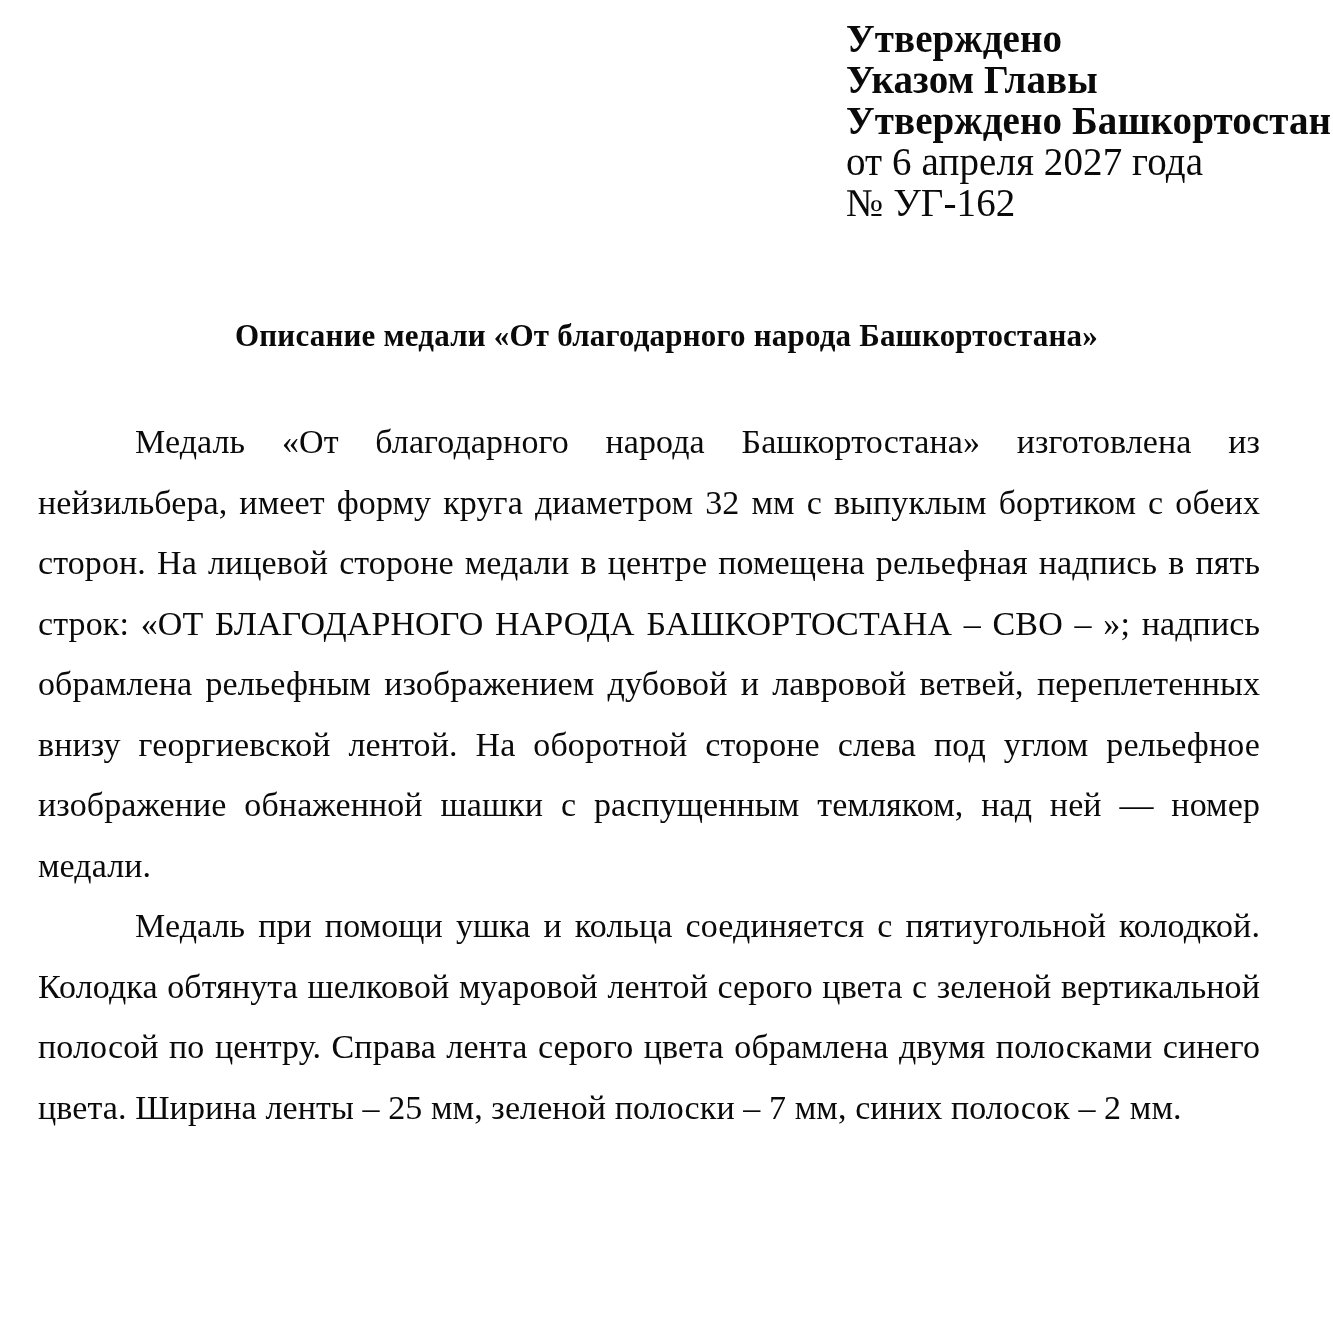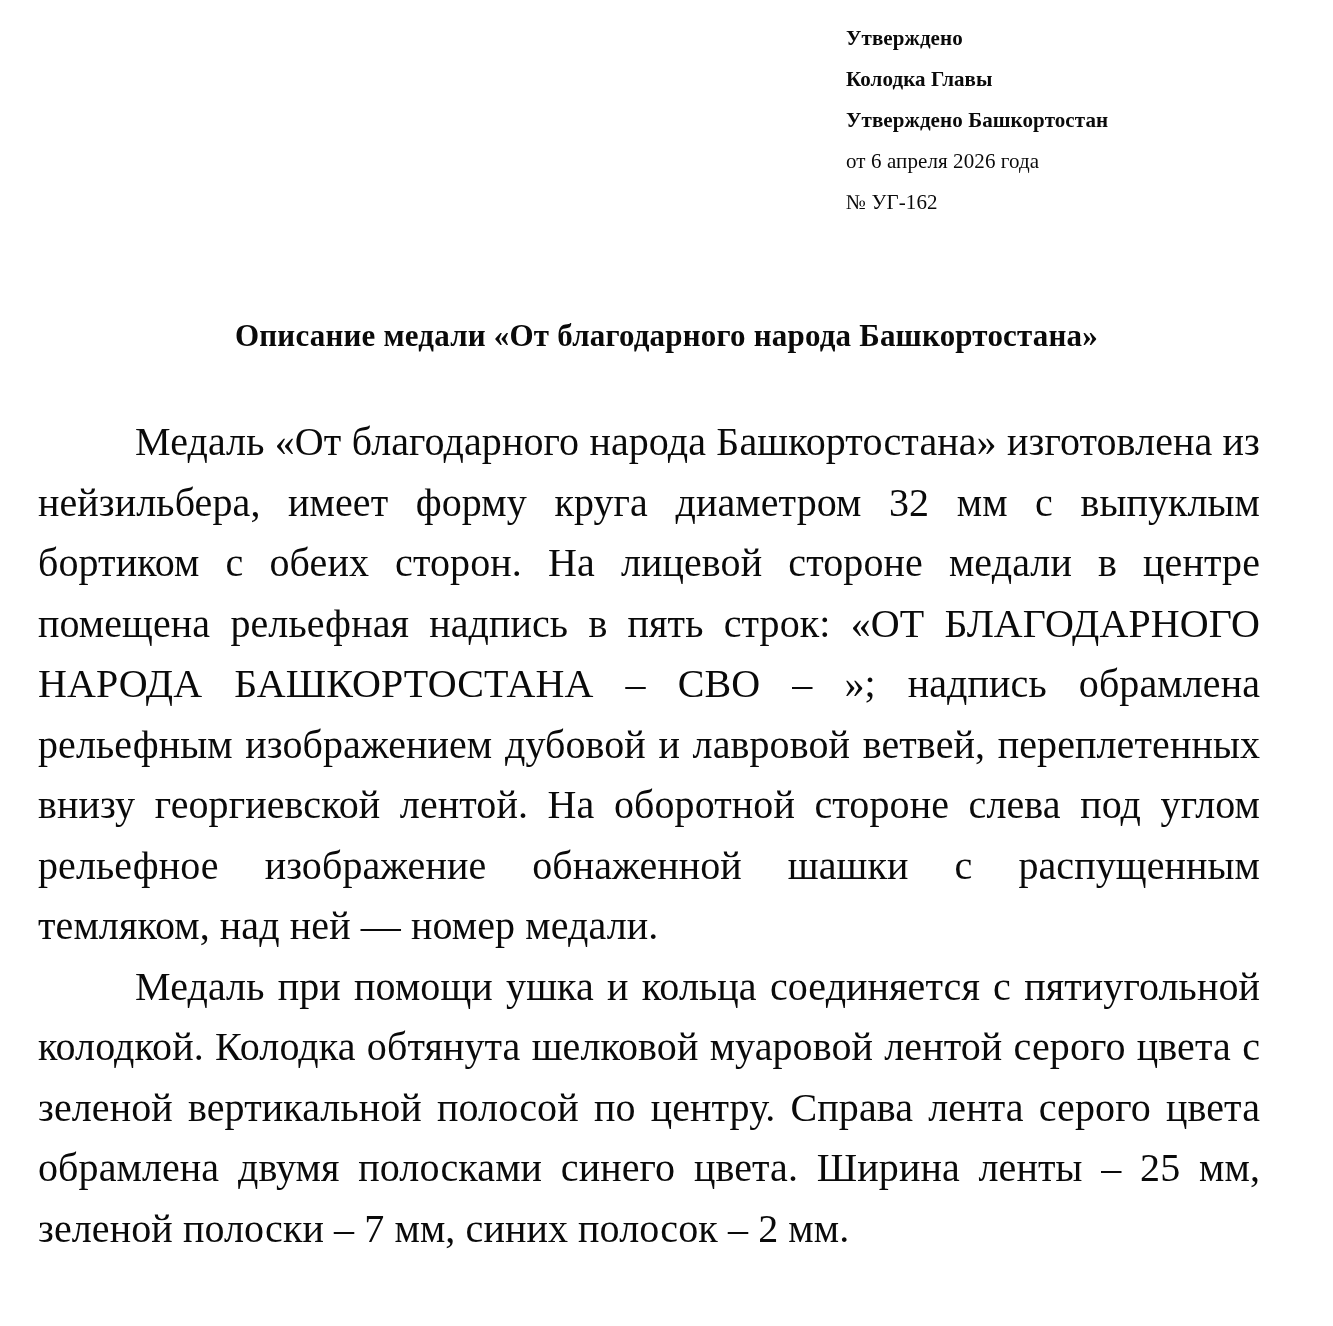--- a/index.html
+++ b/index.html
@@ -26,21 +26,21 @@
   
   .approval-block {
     position: absolute;
     left: 846px;
     top: 18px;
     width: 470px;
     text-align: left;
   }
 
   .approval-line {
-    font-size: 21px;
+    font-size: 39px;
     line-height: 41px;
     letter-spacing: 0.1px;
     white-space: nowrap;
   }
 
   .approval-line.strong {
     font-weight: 700;
   }
 
   .approval-line.plain {
@@ -66,42 +66,42 @@
     left: 38px;
     top: 412px;
     width: 1222px;
   }
 
   .body-par {
     margin: 0 0 0 0;
     text-align: justify;
     text-justify: inter-word;
     text-indent: 97px;
-    font-size: 40px;
+    font-size: 34px;
     line-height: 60.5px;
     letter-spacing: 0.1px;
     -webkit-hyphens: none;
     hyphens: none;
   }
 
   
   .body-par:last-child {
     margin-bottom: 0;
   }
 </style>
 </head>
 <body>
 
 <div id="page">
 
   <div class="approval-block">
     <div class="approval-line strong">Утверждено</div>
-    <div class="approval-line strong">Колодка Главы</div>
+    <div class="approval-line strong">Указом Главы</div>
     <div class="approval-line strong">Утверждено Башкортостан</div>
-    <div class="approval-line plain">от 6 апреля 2026 года</div>
+    <div class="approval-line plain">от 6 апреля 2027 года</div>
     <div class="approval-line plain">№ УГ-162</div>
   </div>
 
   <h1 class="doc-title">Описание медали «От благодарного народа Башкортостана»</h1>
 
   <div class="body-copy">
     <p class="body-par">Медаль «От благодарного народа Башкортостана» изготовлена из нейзильбера, имеет форму круга диаметром 32 мм с выпуклым бортиком с обеих сторон. На лицевой стороне медали в центре помещена рельефная надпись в пять строк: «ОТ БЛАГОДАРНОГО НАРОДА БАШКОРТОСТАНА – СВО – »; надпись обрамлена рельефным изображением дубовой и лавровой ветвей, переплетенных внизу георгиевской лентой. На оборотной стороне слева под углом рельефное изображение обнаженной шашки с распущенным темляком, над ней — номер медали.</p>
     <p class="body-par">Медаль при помощи ушка и кольца соединяется с пятиугольной колодкой. Колодка обтянута шелковой муаровой лентой серого цвета с зеленой вертикальной полосой по центру. Справа лента серого цвета обрамлена двумя полосками синего цвета. Ширина ленты – 25 мм, зеленой полоски – 7 мм, синих полосок – 2 мм.</p>
   </div>
 

